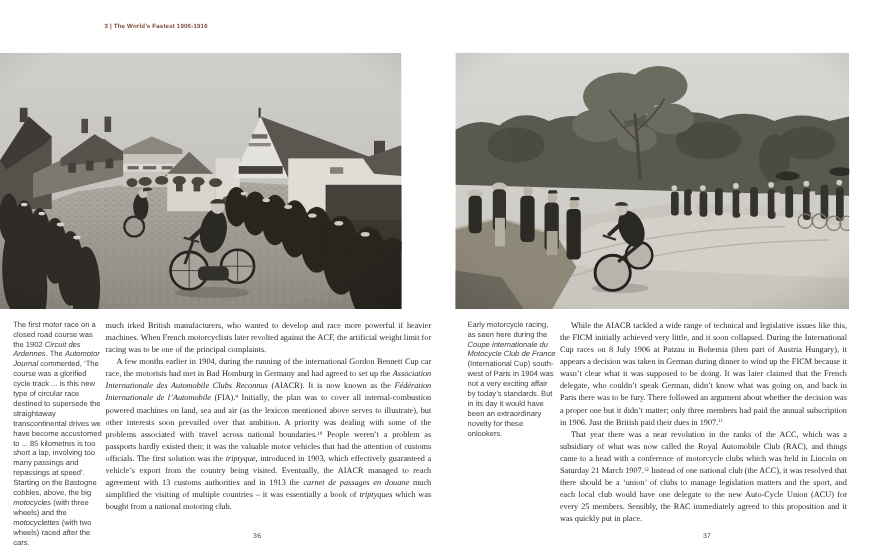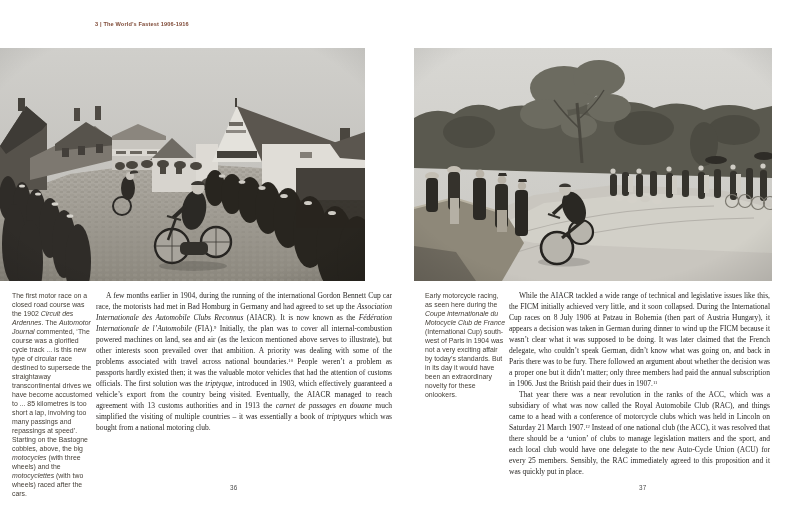--- a/index.html
+++ b/index.html
@@ -279,20 +279,21 @@
       <line x1="152" y1="154" x2="139" y2="166" stroke="#2a2823" stroke-width="3.6"></line>
       <line x1="134" y1="166" x2="146" y2="170" stroke="#32302b" stroke-width="2"></line>
       <rect width="358" height="233" fill="url(#vigR)"></rect>
     </svg>
   </figure>
 
   <aside class="caption caption-left">The first motor race on a closed road course was the 1902 <i>Circuit des Ardennes</i>. The <i>Automotor Journal</i> commented, ‘The course was a glorified cycle track ... is this new type of circular race destined to supersede the straightaway transcontinental drives we have become accustomed to ... 85 kilometres is too short a lap, involving too many passings and repassings at speed’. Starting on the Bastogne cobbles, above, the big <i>motocycles</i> (with three wheels) and the <i>motocyclettes</i> (with two wheels) raced after the cars.</aside>
   <aside class="caption caption-right">Early motorcycle racing, as seen here during the <i>Coupe internationale du Motocycle Club de France</i> (International Cup) south-west of Paris in 1904 was not a very exciting affair by today’s standards. But in its day it would have been an extraordinary novelty for these onlookers.</aside>
 
   <div class="bodytext body-left">
+    <p>much irked British manufacturers, who wanted to develop and race more powerful if heavier machines. When French motorcyclists later revolted against the ACF, the artificial weight limit for racing was to be one of the principal complaints.</p>
     <p class="ind">A few months earlier in 1904, during the running of the international Gordon Bennett Cup car race, the motorists had met in Bad Homburg in Germany and had agreed to set up the <i>Association Internationale des Automobile Clubs Reconnus</i> (AIACR). It is now known as the <i>Fédération Internationale de l’Automobile</i> (FIA).<sup>9</sup> Initially, the plan was to cover all internal-combustion powered machines on land, sea and air (as the lexicon mentioned above serves to illustrate), but other interests soon prevailed over that ambition. A priority was dealing with some of the problems associated with travel across national boundaries.<sup>10</sup> People weren’t a problem as passports hardly existed then; it was the valuable motor vehicles that had the attention of customs officials. The first solution was the <i>triptyque</i>, introduced in 1903, which effectively guaranteed a vehicle’s export from the country being visited. Eventually, the AIACR managed to reach agreement with 13 customs authorities and in 1913 the <i>carnet de passages en douane</i> much simplified the visiting of multiple countries – it was essentially a book of <i>triptyques</i> which was bought from a national motoring club.</p>
   </div>
   <div class="bodytext body-right">
     <p class="ind">While the AIACR tackled a wide range of technical and legislative issues like this, the FICM initially achieved very little, and it soon collapsed. During the International Cup races on 8 July 1906 at Patzau in Bohemia (then part of Austria Hungary), it appears a decision was taken in German during dinner to wind up the FICM because it wasn’t clear what it was supposed to be doing. It was later claimed that the French delegate, who couldn’t speak German, didn’t know what was going on, and back in Paris there was to be fury. There followed an argument about whether the decision was a proper one but it didn’t matter; only three members had paid the annual subscription in 1906. Just the British paid their dues in 1907.<sup>11</sup></p>
     <p class="ind">That year there was a near revolution in the ranks of the ACC, which was a subsidiary of what was now called the Royal Automobile Club (RAC), and things came to a head with a conference of motorcycle clubs which was held in Lincoln on Saturday 21 March 1907.<sup>12</sup> Instead of one national club (the ACC), it was resolved that there should be a ‘union’ of clubs to manage legislation matters and the sport, and each local club would have one delegate to the new Auto-Cycle Union (ACU) for every 25 members. Sensibly, the RAC immediately agreed to this proposition and it was quickly put in place.</p>
   </div>
 
   <div class="pageno pn-left">36</div>
   <div class="pageno pn-right">37</div>
 

